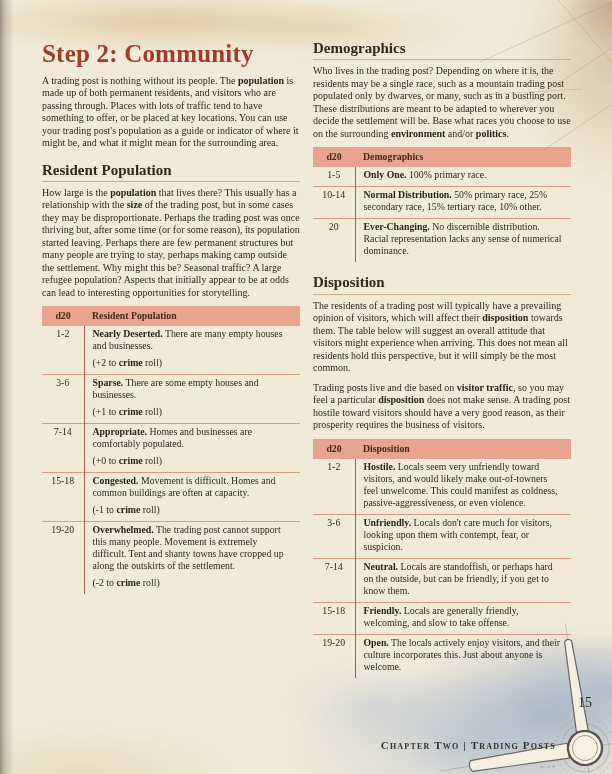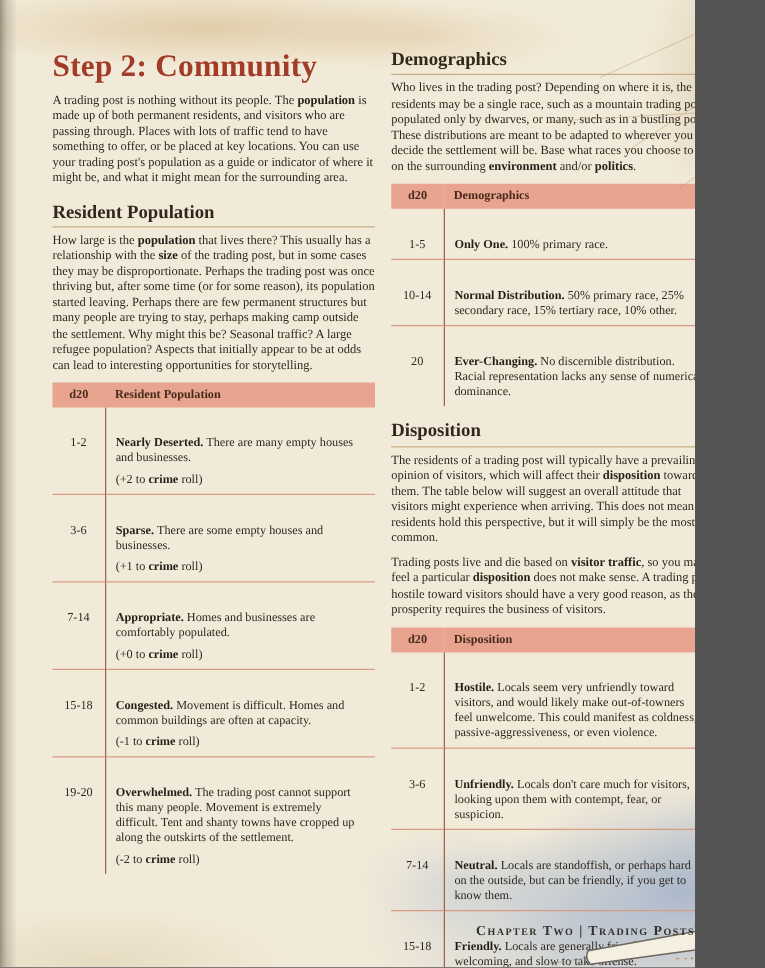--- a/index.html
+++ b/index.html
@@ -1,17 +1,17 @@
 <!DOCTYPE html>
 <html><head>
 <meta charset="utf-8">
 <style>
   html,body{margin:0;padding:0;background:#555;}
   .page{
-    position:relative;width:556px;height:774px;overflow:hidden;
+    position:relative;width:612px;height:774px;overflow:hidden;
     font-family:"Liberation Serif", serif;color:#2e2720;
     background:
       linear-gradient(90deg, rgba(72,62,52,.5) 0px, rgba(72,62,52,.22) 5px, rgba(72,62,52,0) 14px),
       radial-gradient(ellipse 300px 45px at 165px 22px, rgba(201,164,104,.42), transparent 72%),
       radial-gradient(ellipse 160px 40px at 340px 30px, rgba(201,164,104,.22), transparent 75%),
       radial-gradient(ellipse 130px 170px at 612px 60px, rgba(158,120,68,.30), transparent 75%),
       radial-gradient(ellipse 70px 60px at 612px 8px, rgba(130,95,55,.35), transparent 75%),
       radial-gradient(ellipse 210px 125px at 545px 715px, rgba(142,164,198,.60), transparent 72%),
       radial-gradient(ellipse 240px 110px at 460px 745px, rgba(160,180,208,.45), transparent 72%),
       radial-gradient(ellipse 150px 80px at 612px 690px, rgba(150,170,200,.50), transparent 75%),
@@ -24,21 +24,21 @@
   h1{margin:0 0 7px;font-size:25px;line-height:1.1;font-weight:700;color:#a13c28;letter-spacing:.2px;}
   h2{margin:12px 0 5px;font-size:15px;line-height:1.15;font-weight:600;color:#33271c;
      padding-bottom:2px;border-bottom:1px solid #c9ad84;}
   h2.first{margin-top:0;}
   p.body{margin:0 0 7px;font-size:10px;line-height:12.5px;text-align:left;}
   b{font-weight:700;color:#261f18;}
   table{width:100%;border-collapse:collapse;margin:4px 0 12px;}
   thead th{background:#e9a48f;color:#46291a;font-size:9.8px;line-height:12px;
            padding:4px 8px;text-align:left;font-weight:700;}
   thead th.col-roll{width:38px;text-align:center;padding:4px 2px;}
-  tbody td{padding:23px 8px 5px;vertical-align:top;font-size:9.8px;line-height:12px;}
+  tbody td{padding:2px 8px 5px;vertical-align:top;font-size:9.8px;line-height:12px;}
   tbody td.roll{text-align:center;padding-left:2px;padding-right:2px;}
   tbody td.desc{border-left:1px solid #a4604a;}
   tbody tr + tr > td{border-top:1px solid #d89a82;}
   td.desc p{margin:0;}
   td.desc p + p{margin-top:5px;}
   .footer-line{position:absolute;left:321px;top:739px;width:235px;text-align:right;
     font-variant:small-caps;font-weight:700;letter-spacing:1.2px;font-size:11px;color:#35312b;z-index:4;}
   .page-number{position:absolute;left:569px;top:696px;width:32px;text-align:center;
     font-size:14px;line-height:14px;color:#2b2722;z-index:4;}
   .compass{position:absolute;left:420px;top:600px;z-index:2;}

